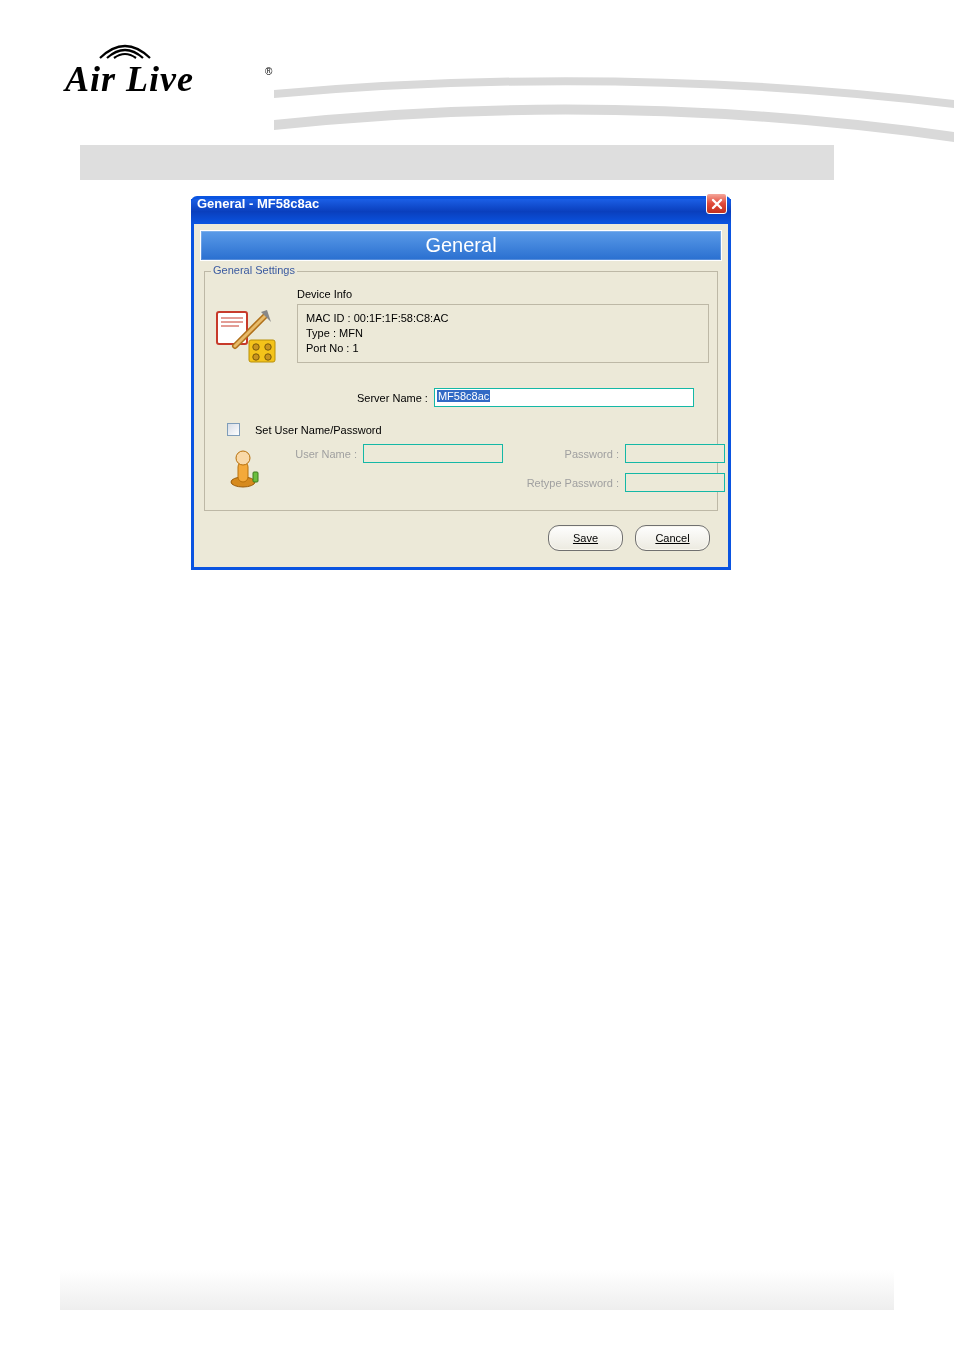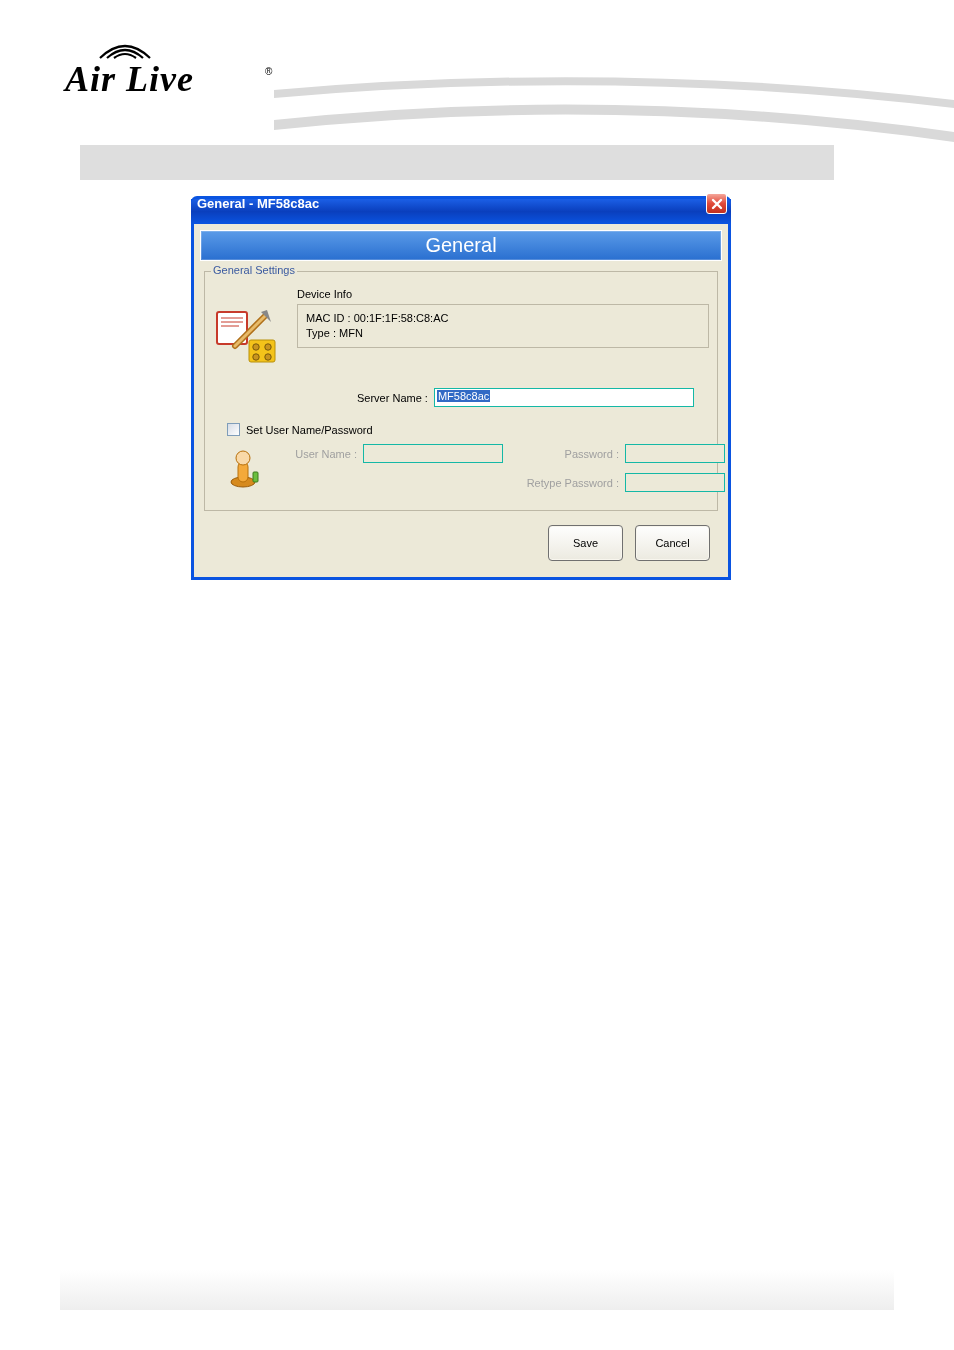--- a/index.html
+++ b/index.html
@@ -176,21 +176,21 @@
       position: relative;
     }
     .selected-text {
       background: #316ac5;
       color: #fff;
       padding: 0 1px;
     }
     .checkbox-row {
       display: flex;
       align-items: center;
-      gap: 6px;
+      gap: 15px;
       margin: 16px 0 8px 14px;
     }
     .classic-checkbox {
       width: 13px;
       height: 13px;
       border: 1px solid #7f9db9;
       background: linear-gradient(135deg, #d6dce5, #fff);
     }
     .credentials-grid {
       display: grid;
@@ -213,28 +213,29 @@
       color: #a0a0a0;
     }
     .dialog-buttons {
       display: flex;
       justify-content: flex-end;
       gap: 12px;
       padding: 14px 18px 16px 0;
     }
     .xp-button {
       min-width: 75px;
-      height: 36px;
+      height: 26px;
       font-size: 11px;
       font-family: Tahoma, sans-serif;
       background: linear-gradient(to bottom, #fefefe, #eceae0);
       border: 1px solid #707070;
-      border-radius: 4px;
+      border-radius: 11px;
       cursor: pointer;
       box-shadow: inset 0 0 0 1px #f8f6ee;
+      text-decoration: underline;
     }
     input[disabled].text-input {
       background: #ece9d8;
       color: #a0a0a0;
     }
     .bottom-fade {
        position: absolute;
        bottom: 40px;
        left: 60px;
        right: 60px;
@@ -293,20 +294,21 @@
         <circle cx="53" cy="45" r="3.2" fill="#c9951e" stroke="#7a5a0a"></circle>
         <circle cx="41" cy="55" r="3.2" fill="#c9951e" stroke="#7a5a0a"></circle>
         <circle cx="53" cy="55" r="3.2" fill="#c9951e" stroke="#7a5a0a"></circle>
       </svg>
 
       <div class="device-info-block">
         <div class="device-info-label">Device Info</div>
         <div class="device-info-box">
           <div><span>MAC ID : </span><span>00:1F:1F:58:C8:AC</span></div>
           <div><span>Type : </span><span>MFN</span></div>
+          <div><span>Port No : </span><span>1</span></div>
         </div>
       </div>
     </div>
 
     <div class="server-name-row">
       <span class="server-name-label">Server Name :</span>
       <div class="text-input server-name-input">
         <span class="selected-text">MF58c8ac</span>
       </div>
     </div>

